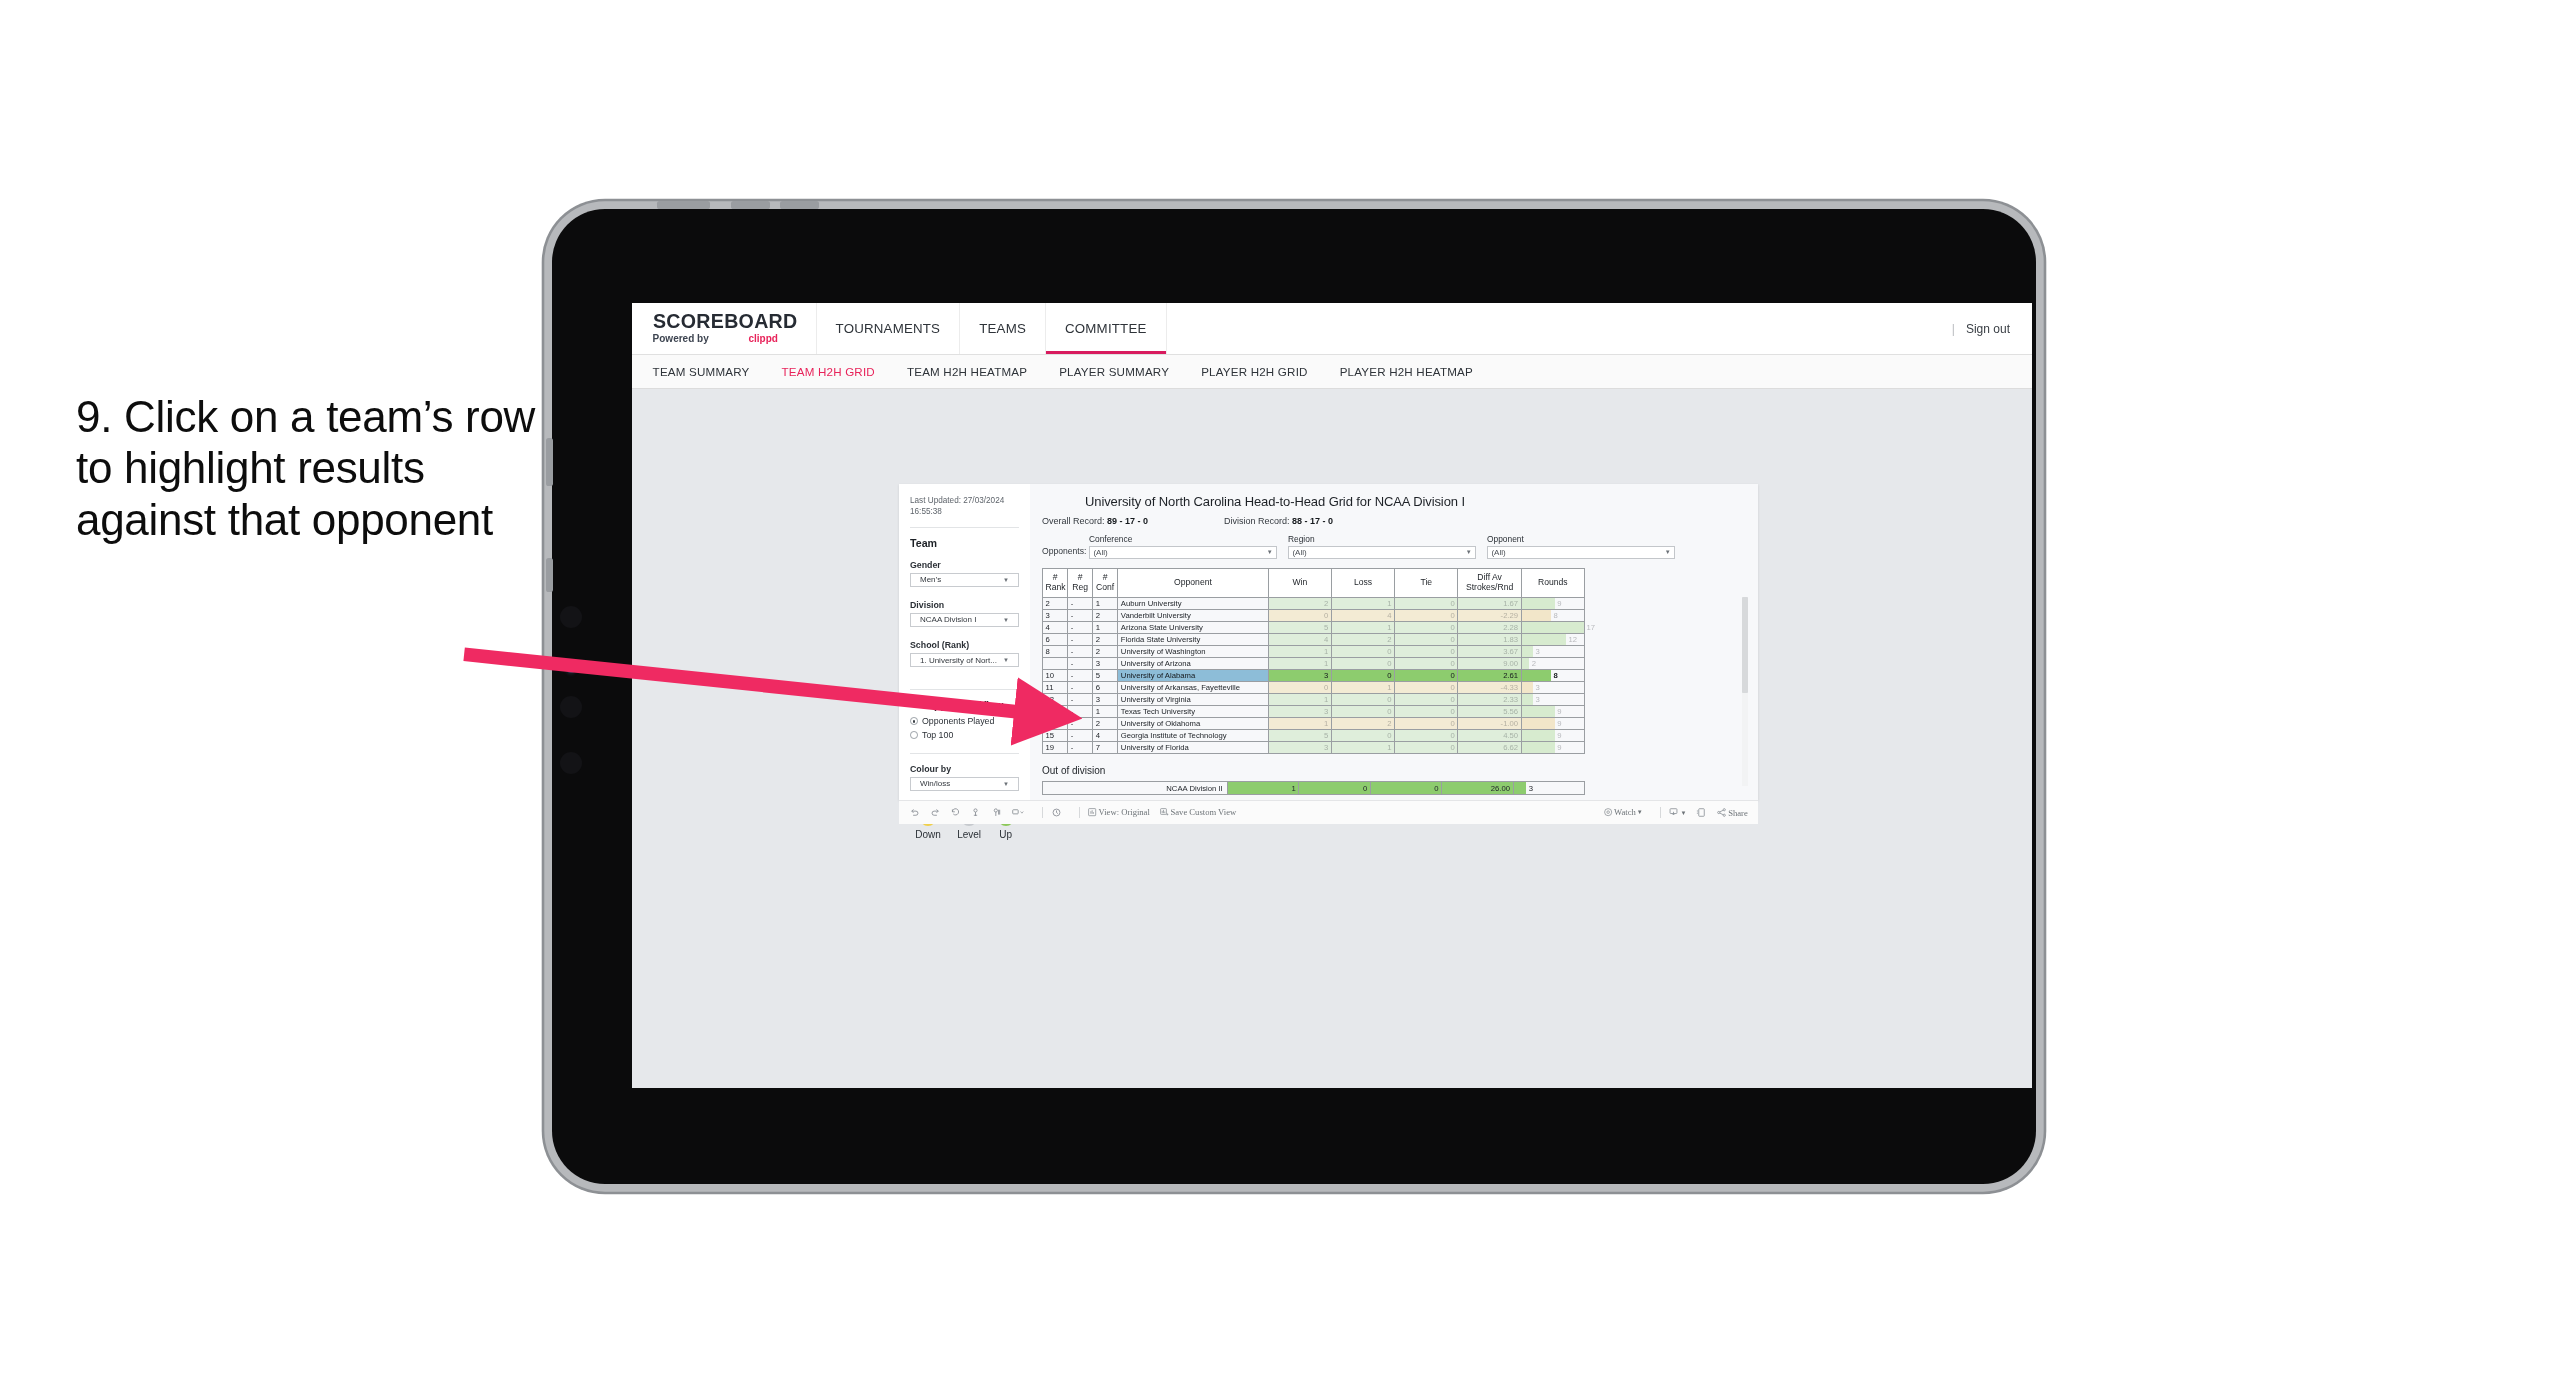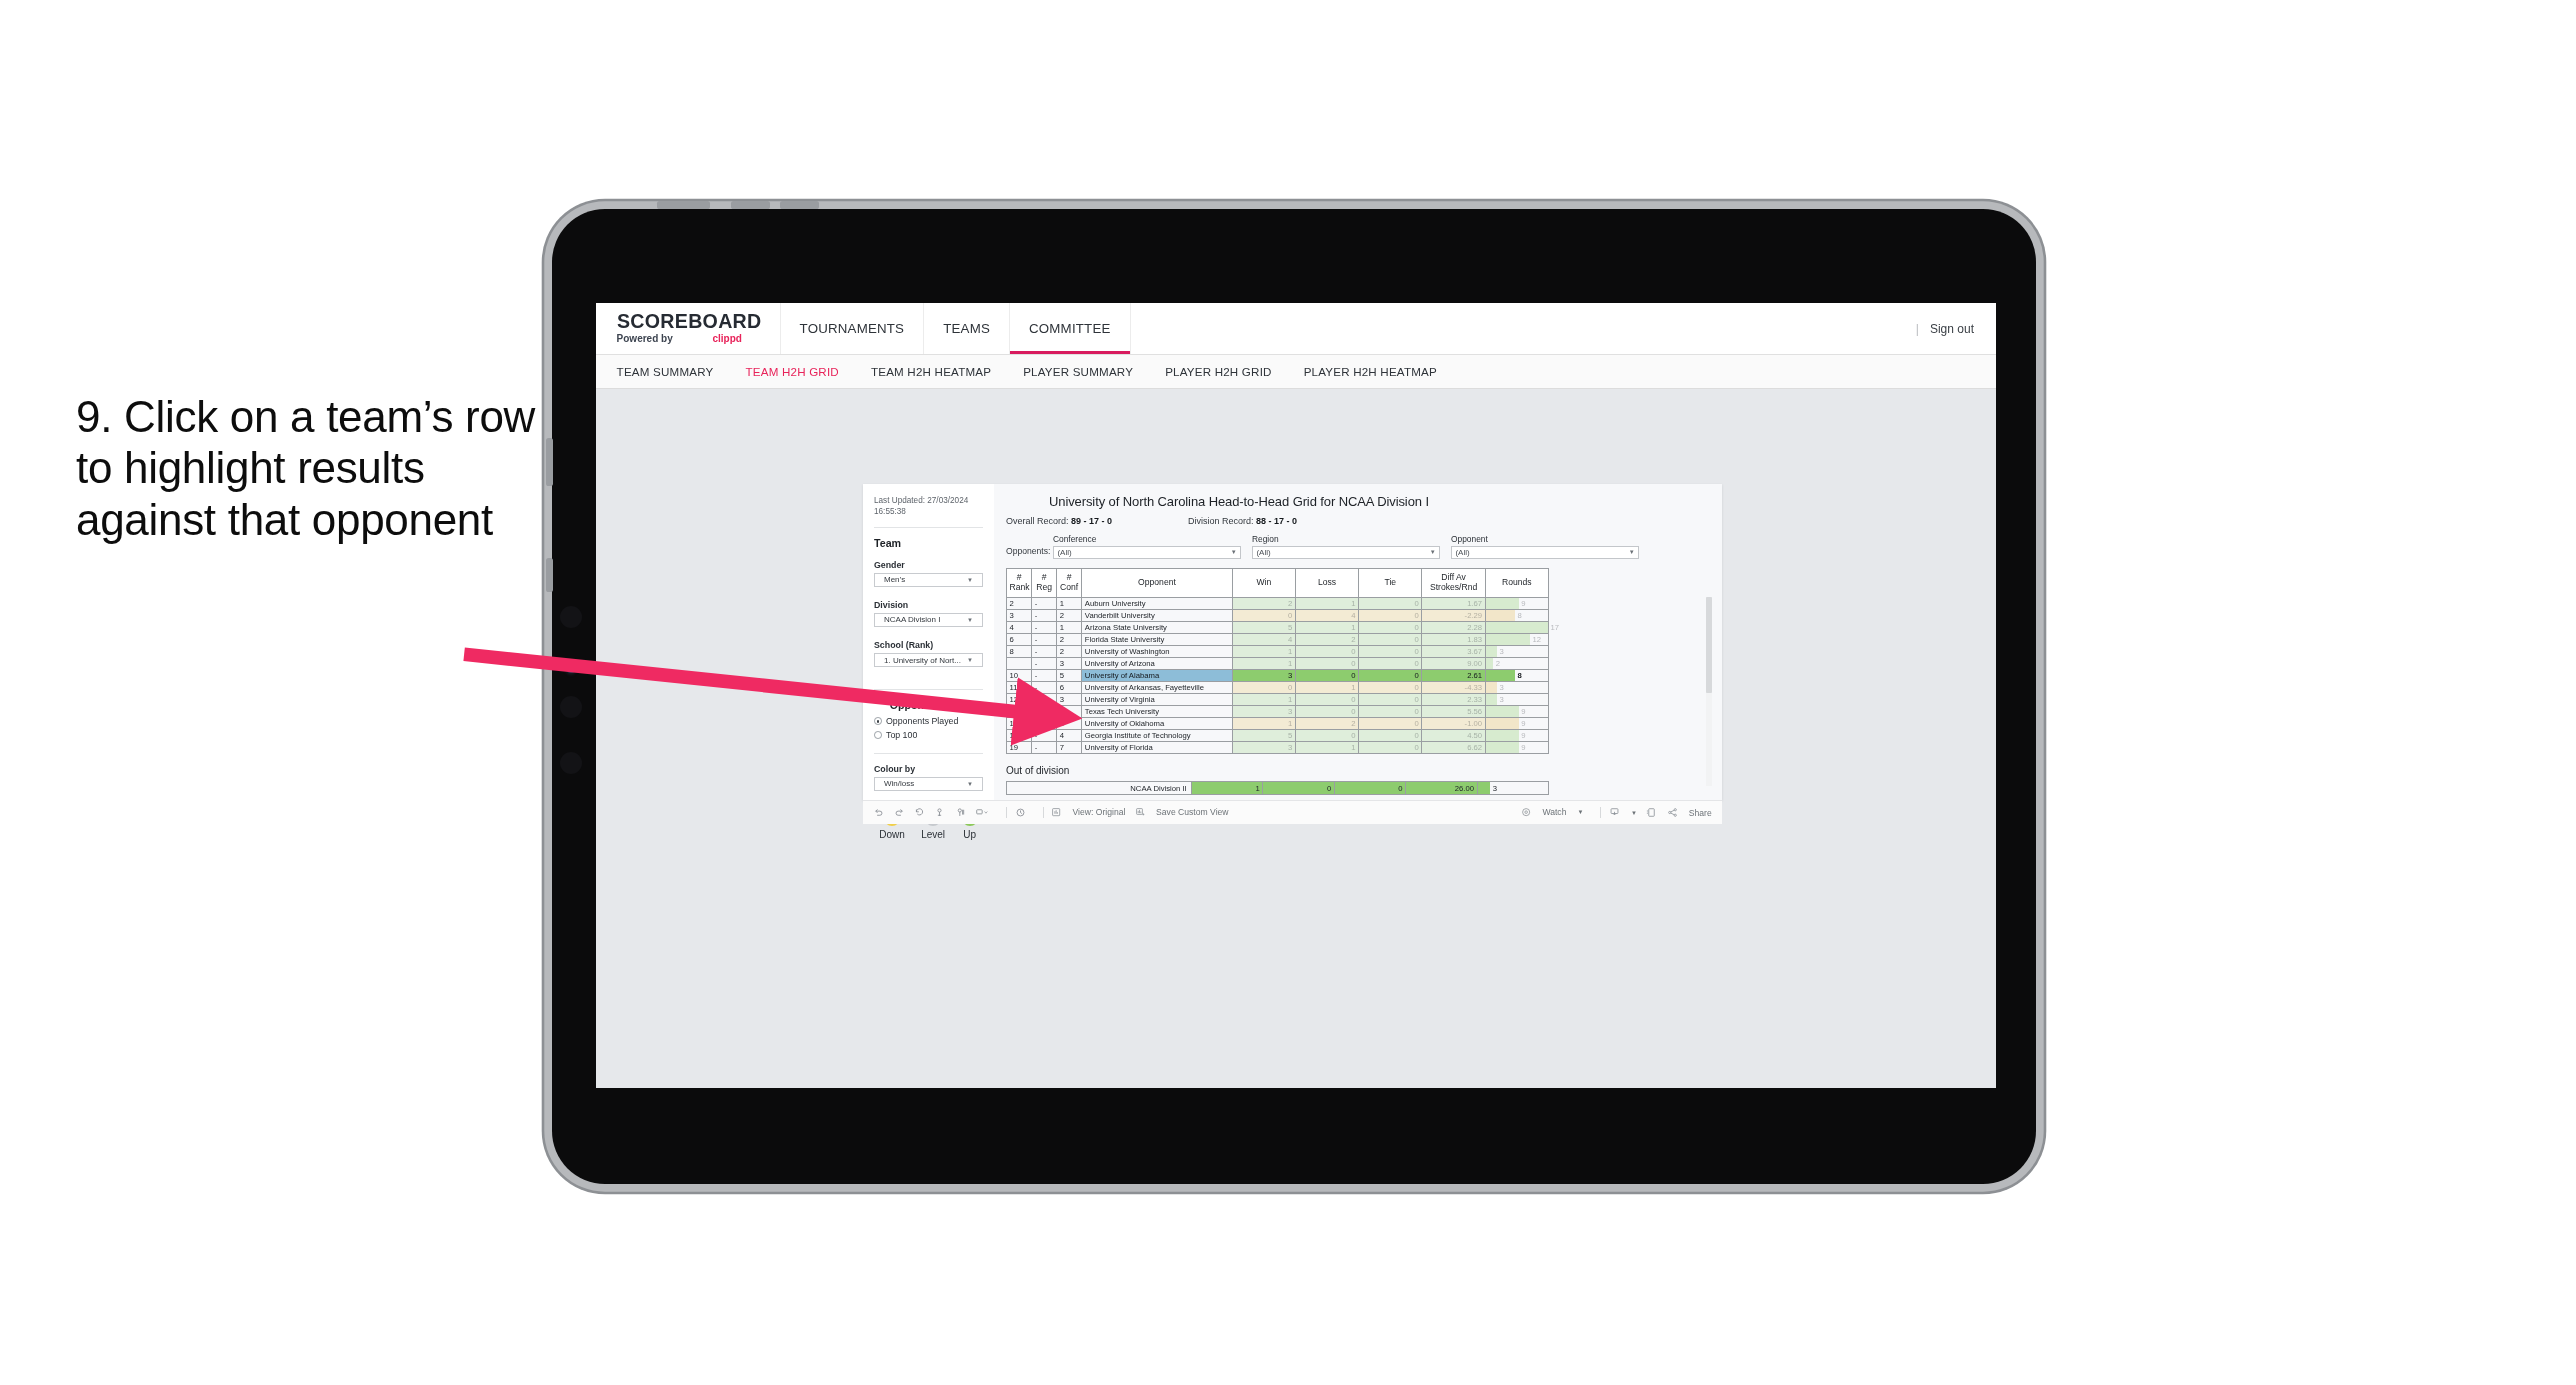--- a/index.html
+++ b/index.html
@@ -49,21 +49,21 @@
   }
   .dot-1 { left: 560px; top: 606px; width: 22px; height: 22px; }
   .dot-2 { left: 560px; top: 696px; width: 22px; height: 22px; }
   .dot-3 { left: 560px; top: 752px; width: 22px; height: 22px; }
   .cam { position:absolute; left: 567px; top: 665px; width:7.7px; height:7.7px;
          background:#2b3352; border-radius:50%; box-shadow:0 0 2.6px 1.7px #1a1c24; }
 
   
   .screen {
     position: absolute;
-    left: 596px; top: 303px;
+    left: 632px; top: 303px;
     width: 1400px; height: 785px;
     background: #e6e8eb;
     overflow: hidden;
   }
 
   
   .topnav {
     display:flex; align-items:stretch;
     height: 52px; background:#ffffff;
     border-bottom:0.9px solid #e0e0e0;
@@ -206,21 +206,21 @@
   table.ood td { border:0.9px solid #9a9ea2; font-size:7.7px; height:13px; padding:0 2.6px; color:#22262b; }
   table.ood td.lbl { text-align:right; padding-right:4.3px; width:185px; }
 
   
   .toolbar {
     position:absolute; left:267px; top:411px; width:859px; height:24px;
     background:#fbfbfb; border-top:0.9px solid #e4e5e7;
     display:flex; align-items:center; padding:0 10.3px;
     font-size:8.6px; color:#4e545a;
   }
-  .tb { display:flex; align-items:center; gap:11px; margin-right:9.4px; color:#6d7378; cursor:pointer; }
+  .tb { display:flex; align-items:center; gap:1px; margin-right:9.4px; color:#6d7378; cursor:pointer;font-family:Liberation Serif, serif; }
   .tb svg { display:block; }
   .tb-sep { width:0.9px; height:11px; background:#d7d9db; margin:0 7.7px; }
   .tb-right { margin-left:auto; display:flex; align-items:center; }
 </style>
 </head>
 <body>
 
 <div id="stage">
 
   <div class="annotation">9. Click on a team’s row to highlight results against that opponent</div>

